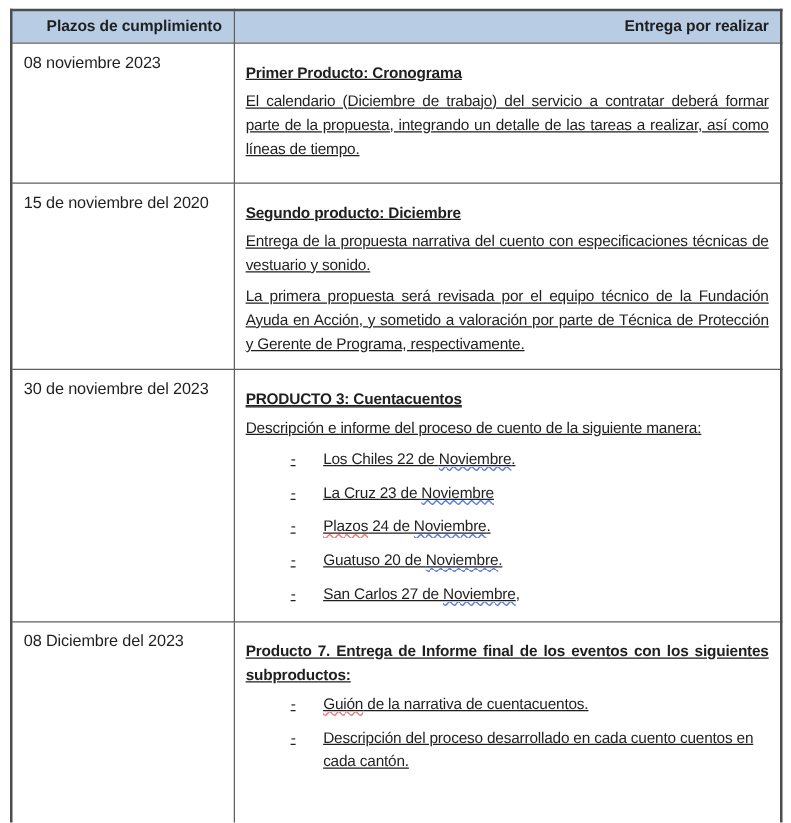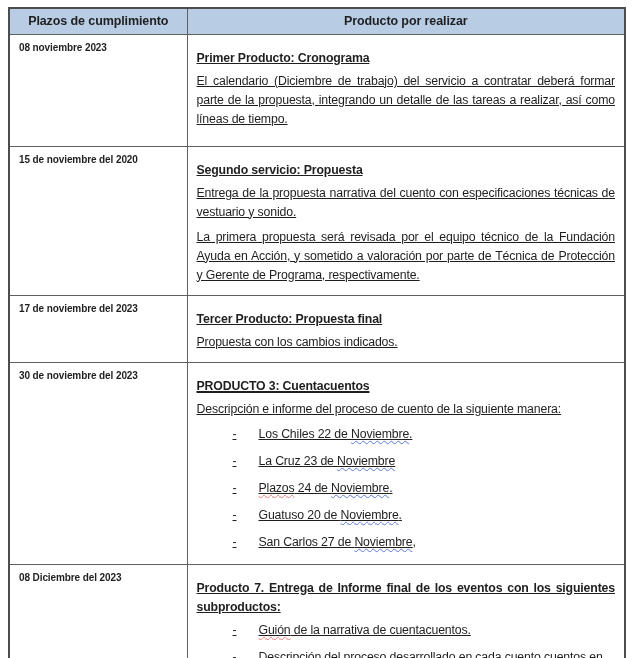--- a/index.html
+++ b/index.html
@@ -26,30 +26,30 @@
     border:2px solid var(--border-outer);
   }
   th,td{
     border:1px solid var(--border-inner);
     vertical-align:top;
     padding:4px 9px 4px 9px;
   }
   col.c1{width:178px;}
   thead th{
     background:var(--header-bg);
-    text-align:center;
+    text-align:right;
     font-size:12.5px;
     font-weight:bold;
     height:26px;
     padding-top:5px;
     letter-spacing:-0.1px;
   }
   td.date-cell{
-    font-weight:bold;
-    font-size:10px;
+    font-weight:normal;
+    font-size:13px;
     padding-top:7px;
     letter-spacing:-0.1px;
   }
   td.content-cell{
     font-size:12.3px;
     line-height:19px;
     padding-top:14px;
     letter-spacing:-0.15px;
     text-decoration:underline;
   }
@@ -97,44 +97,37 @@
 
 <div class="page">
   <table class="doc-table">
     <colgroup>
         <col class="c1">
         <col class="c2">
       </colgroup>
     <thead>
       <tr>
         <th>Plazos de cumplimiento</th>
-        <th>Producto por realizar</th>
+        <th>Entrega por realizar</th>
       </tr>
     </thead>
     <tbody id="table-body">
         <tr>
           <td class="date-cell">08 noviembre 2023</td>
           <td class="content-cell">
             <p class="block-title">Primer Producto: Cronograma</p>
             <p class="block-para">El calendario (Diciembre de trabajo) del servicio a contratar deberá formar parte de la propuesta, integrando un detalle de las tareas a realizar, así como líneas de tiempo.</p>
           </td>
         </tr>
         <tr>
           <td class="date-cell">15 de noviembre del 2020</td>
           <td class="content-cell">
-            <p class="block-title">Segundo servicio: Propuesta</p>
+            <p class="block-title">Segundo producto: Diciembre</p>
             <p class="block-para">Entrega de la propuesta narrativa del cuento con especificaciones técnicas de vestuario y sonido.</p>
             <p class="block-para">La primera propuesta será revisada por el equipo técnico de la Fundación Ayuda en Acción, y sometido a valoración por parte de Técnica de Protección y Gerente de Programa, respectivamente.</p>
-          </td>
-        </tr>
-        <tr>
-          <td class="date-cell">17 de noviembre del 2023</td>
-          <td class="content-cell">
-            <p class="block-title">Tercer Producto: Propuesta final</p>
-            <p class="block-para">Propuesta con los cambios indicados.</p>
           </td>
         </tr>
         <tr>
           <td class="date-cell">30 de noviembre del 2023</td>
           <td class="content-cell">
             <p class="block-title underlined">PRODUCTO 3: Cuentacuentos</p>
             <p class="block-para">Descripción e informe del proceso de cuento de la siguiente manera:</p>
             <div class="dash-list">
               <div class="dash-item">
                 <span class="dash">-</span>

